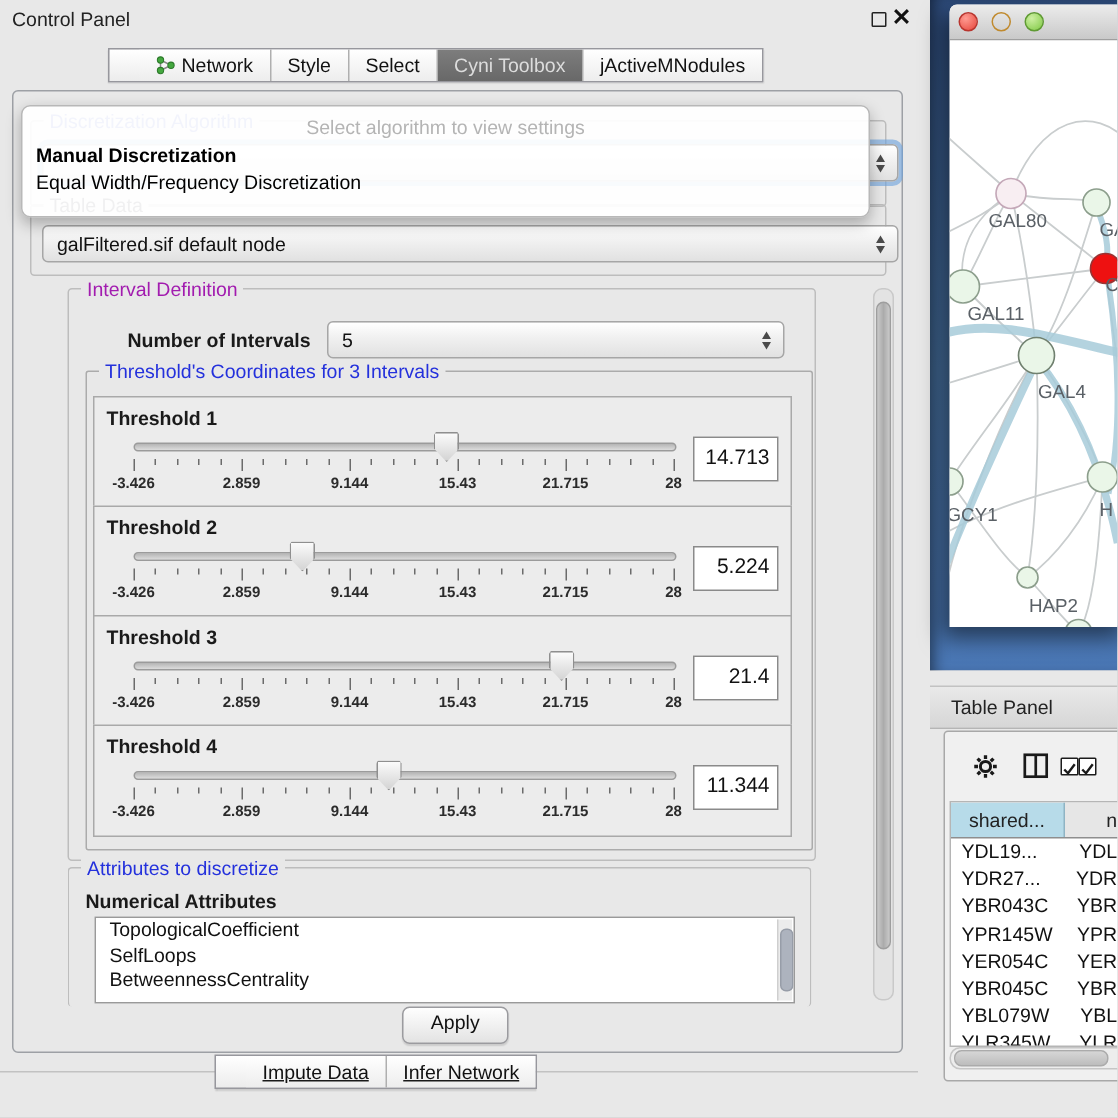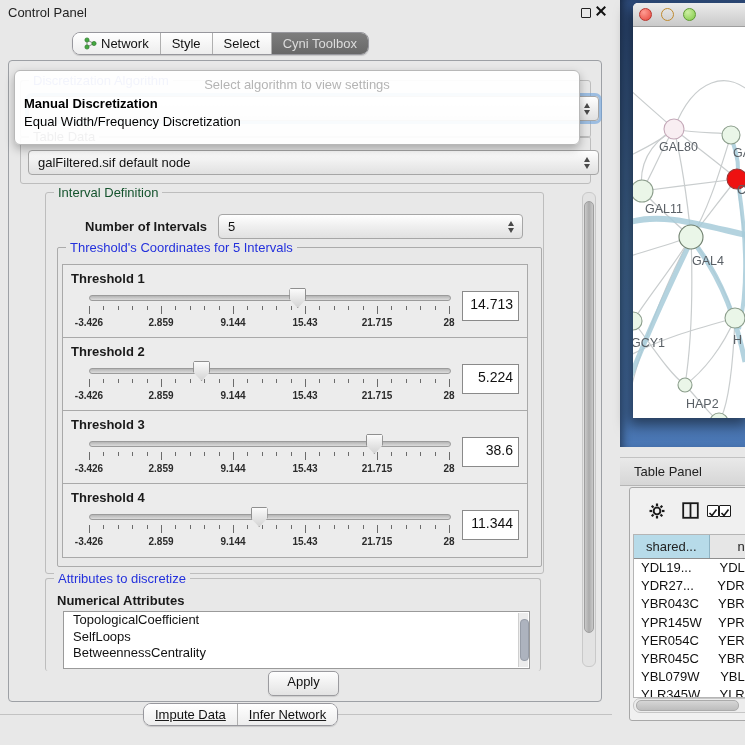--- a/index.html
+++ b/index.html
@@ -9,22 +9,22 @@
 
   
   .cp-titlebar{left:0;top:0;width:612px;height:26px;}
   .cp-title{left:8px;top:5px;font-size:13px;color:#222;}
   .float-ic{left:581px;top:8px;width:8px;height:8px;border:1.5px solid #222;border-radius:1px;}
   .close-ic{left:595px;top:4px;width:12px;height:14px;font-weight:bold;font-size:13px;color:#111;}
   .close-ic:before{content:"";position:absolute;left:5px;top:1px;width:2px;height:12px;background:#111;transform:rotate(45deg);}
   .close-ic:after{content:"";position:absolute;left:5px;top:1px;width:2px;height:12px;background:#111;transform:rotate(-45deg);}
 
   
-  .seg{display:inline-flex;border:1px solid #97979D;border-radius:8px;overflow:hidden;
-       background:linear-gradient(#FFFFFF,#ECECEC);box-shadow:0 1px 1px rgba(0,0,0,.15);}
+  .seg{display:inline-flex;border:1px solid #97979D;border-radius:0;overflow:hidden;
+       background:linear-gradient(#FFFFFF,#ECECEC);box-shadow:0 1px 1px rgba(0,0,0,.15);padding-left:20px;}
   .seg-item{display:flex;align-items:center;gap:4px;padding:3px 11px;border-left:1px solid #AFAFAF;
        font-size:13px;color:#111;white-space:nowrap;background:linear-gradient(#FFFFFF,#EDEDED);}
   .seg-item:first-child{border-left:none;}
   .seg-item.sel{background:linear-gradient(#7D7D7D,#686868);color:#DCDCDC;}
   .top-tabs{left:72px;top:32px;}
   .bottom-tabs{left:143px;top:703px;text-decoration:underline;}
   .divider{left:0;top:714px;width:612px;height:1px;background:#C2C2C2;}
 
   
   .cp-pane{left:8px;top:60px;width:592px;height:640px;border:1px solid #9DA0A5;border-radius:4px;}
@@ -50,21 +50,21 @@
   .popup-item.b{font-weight:bold;top:25px;}
   .popup-item.r{top:43px;}
 
   
   .td-group{left:20px;top:136px;width:569px;height:46px;}
   .td-label{color:#2E2E38;}
   .td-combo{left:28px;top:150px;width:551px;height:23px;}
 
   
   .int-group{left:45px;top:192px;width:497px;height:380px;}
-  .int-label{color:#14532d;}
+  .int-label{color:#a21caf;}
   .count-label{left:85px;top:219px;font-weight:bold;color:#1a1a1a;}
   .count-combo{left:218px;top:214px;width:285px;height:23px;}
 
   .thr-group{left:57px;top:247px;width:483px;height:318px;border:1px solid #ABABAB;border-radius:2px;}
   .thr-title{color:#2431DC;}
 
   .tbox{position:absolute;left:62px;width:464px;height:73px;border:1px solid #A9A9A9;background:#ECECEC;}
   .tlabel{position:absolute;left:8px;top:6px;font-weight:bold;font-size:13px;}
   .track{position:absolute;left:26px;top:30px;width:360px;height:4px;border:1px solid #9B9B9B;border-radius:3px;
          background:linear-gradient(#B5B5B5,#DCDCDC);}
@@ -152,20 +152,23 @@
       </div>
       <div class="seg-item">
         <span>Style</span>
       </div>
       <div class="seg-item">
         <span>Select</span>
       </div>
       <div class="seg-item sel">
         <span>Cyni Toolbox</span>
       </div>
+      <div class="seg-item">
+        <span>jActiveMNodules</span>
+      </div>
     </div>
 
   <div class="abs cp-pane"></div>
 
   <div class="abs group algo-group">
     <span class="group-label algo-label">Discretization Algorithm</span>
   </div>
   <div class="abs combo algo-combo">
       <span class="spin"></span>
     </div>
@@ -187,21 +190,21 @@
   <div class="abs group int-group">
     <span class="group-label int-label">Interval Definition</span>
   </div>
   <div class="abs count-label">Number of Intervals</div>
   <div class="abs combo count-combo">
     <span>5</span>
     <span class="spin"></span>
   </div>
 
   <div class="abs group thr-group">
-    <span class="group-label thr-title">Threshold's Coordinates for 5 Intervals</span>
+    <span class="group-label thr-title">Threshold's Coordinates for 3 Intervals</span>
   </div>
   <div id="threshRows">
       <div class="abs tbox" style="top: 264px;">
         <div class="tlabel">Threshold 1</div>
         <div class="track"></div>
         <div class="thumb" style="left: 226.291px;"></div>
         <div class="tick" style="left: 26px; top: 41px; height: 8px;"></div>
         <div class="tick" style="left: 40.4px; top: 41px; height: 4px;"></div>
         <div class="tick" style="left: 54.8px; top: 41px; height: 4px;"></div>
         <div class="tick" style="left: 69.2px; top: 41px; height: 4px;"></div>
@@ -302,21 +305,21 @@
         <div class="tick" style="left: 342.8px; top: 41px; height: 4px;"></div>
         <div class="tick" style="left: 357.2px; top: 41px; height: 4px;"></div>
         <div class="tick" style="left: 371.6px; top: 41px; height: 4px;"></div>
         <div class="tick" style="left: 386px; top: 41px; height: 8px;"></div>
         <div class="ticklbl" style="left: 26px; top: 52px;">-3.426</div>
         <div class="ticklbl" style="left: 98px; top: 52px;">2.859</div>
         <div class="ticklbl" style="left: 170px; top: 52px;">9.144</div>
         <div class="ticklbl" style="left: 242px; top: 52px;">15.43</div>
         <div class="ticklbl" style="left: 314px; top: 52px;">21.715</div>
         <div class="ticklbl" style="left: 386px; top: 52px;">28</div>
-        <div class="tvalue">38.6</div>
+        <div class="tvalue">21.4</div>
       </div>
       <div class="abs tbox" style="top: 483px;">
         <div class="tlabel">Threshold 4</div>
         <div class="track"></div>
         <div class="thumb" style="left: 187.697px;"></div>
         <div class="tick" style="left: 26px; top: 41px; height: 8px;"></div>
         <div class="tick" style="left: 40.4px; top: 41px; height: 4px;"></div>
         <div class="tick" style="left: 54.8px; top: 41px; height: 4px;"></div>
         <div class="tick" style="left: 69.2px; top: 41px; height: 4px;"></div>
         <div class="tick" style="left: 83.6px; top: 41px; height: 4px;"></div>

